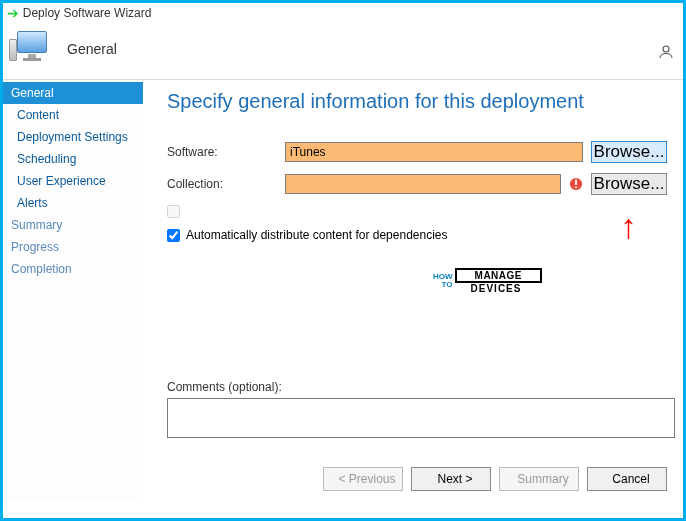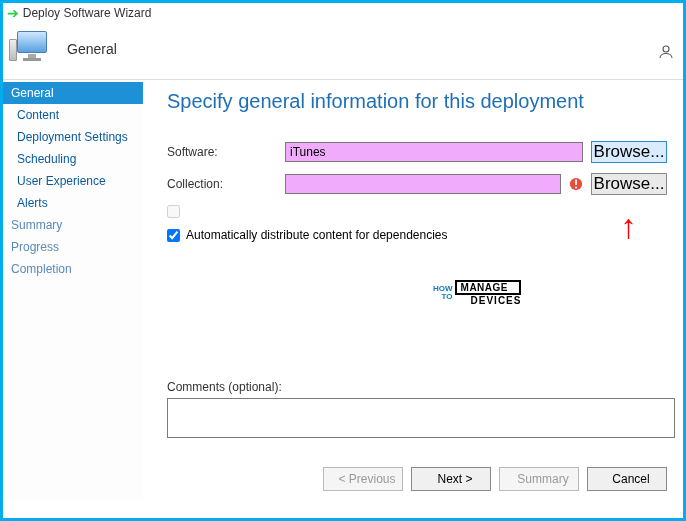--- a/index.html
+++ b/index.html
@@ -100,21 +100,21 @@
       margin-bottom: 10px;
       gap: 8px;
     }
     .form-label { width: 110px; color: #333; }
     .form-input {
       flex: 1;
       height: 20px;
       border: 1px solid #7a7a7a;
       padding: 1px 4px;
       font-size: 12px;
-      background: #f0abfc;
+      background: #fdba74;
     }
     .warn-ico {
       width: 14px; height: 14px;
       display: inline-flex; align-items:center; justify-content:center;
     }
     .warn-ico svg{width:14px;height:14px;}
     .browse-btn {
       width: 76px; height: 22px;
       background: #e9e9e9;
       border: 1px solid #8a8a8a;
@@ -165,29 +165,29 @@
       position:absolute;
       right: 46px;
       top: 136px;
       color:#f00;
       font-size: 34px;
       font-weight:bold;
       line-height: 0.6;
     }
     .watermark {
       position:absolute;
-      left: 290px; top: 200px;
+      left: 290px; top: 188px;
       display:flex; align-items:center;
       font-weight:bold;
     }
     .watermark .how {
       font-size:8px; line-height:8px; color:#0a7ec2; text-align:right; margin-right:2px;
     }
     .watermark .box {
-      border:2px solid #000; padding:0 4px; font-size:10px; letter-spacing:0.5px;
+      border:2px solid #000; padding:0 18px; font-size:10px; letter-spacing:0.5px;
     }
     .watermark .dev { font-size:10px; letter-spacing:1px; margin-left:16px;}
   </style>
 </head>
 <body>
 
 <div class="title-bar">
   <span class="arrow-ico">➔</span>
   <span>Deploy Software Wizard</span>
 </div>

